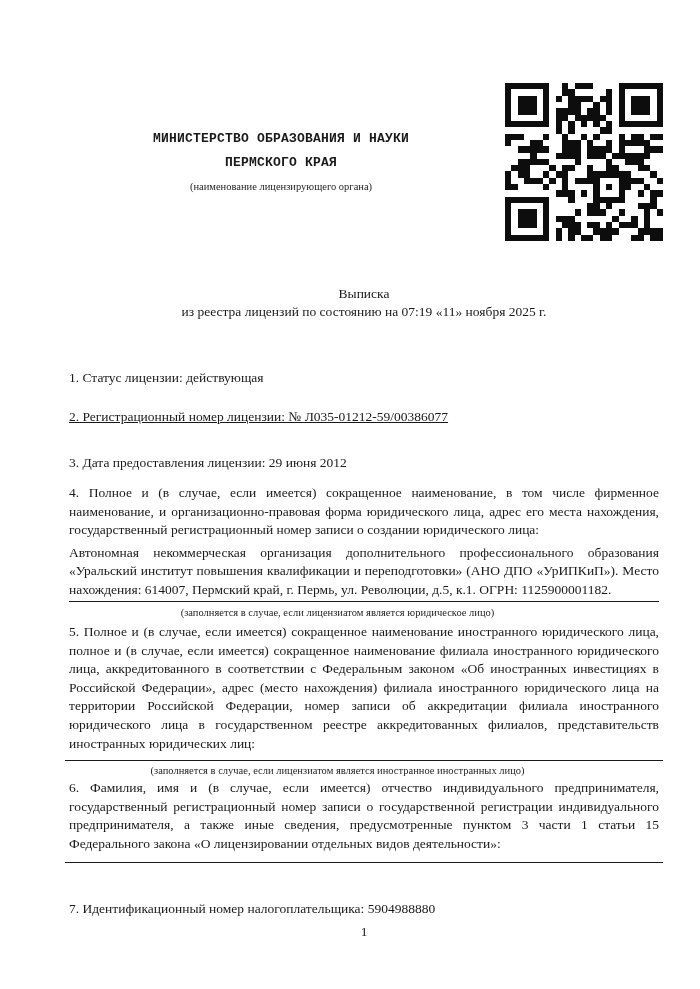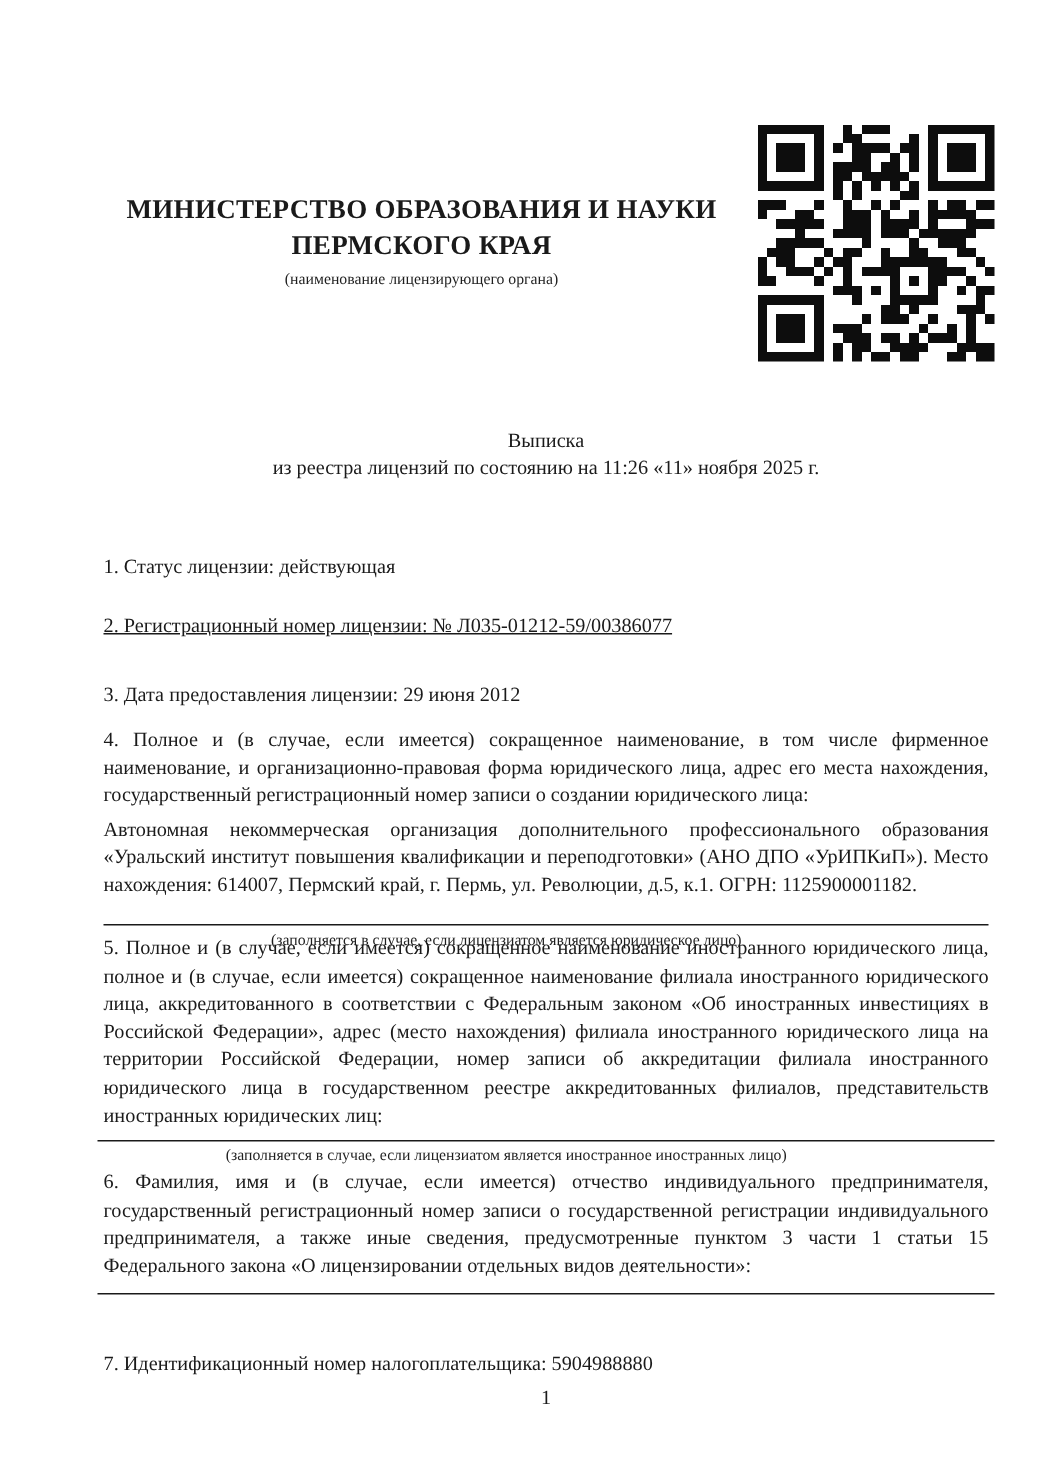--- a/index.html
+++ b/index.html
@@ -11,44 +11,45 @@
     position: relative;
     overflow: hidden;
   }
   .page { position: absolute; inset: 0; background: #fff; }
   .abs { position: absolute; left: 65px; width: 598px; }
 
   
   .header-block { top: 127px; width: 432px; text-align: center; }
   .ministry-line {
     font-weight: bold;
-    font-size: 18px;
+    font-size: 13px;
     line-height: 24px;
     letter-spacing: .2px;
+    font-family: Liberation Mono, monospace;
   }
   .small-caption {
     font-size: 10.5px;
     line-height: 13px;
     color: #1f1f1f;
   }
   .header-block .small-caption { margin-top: 5px; }
 
   
   .qr-box { position: absolute; left: 505px; top: 83px; width: 158px; height: 158px; }
   .qr-box svg { width: 100%; height: 100%; shape-rendering: crispEdges; }
   .qr-box svg rect { fill: #0d0d0d; }
 
   
   .title-block { top: 285px; text-align: center; font-size: 13.5px; line-height: 18px; }
 
   
   .item { font-size: 13.5px; line-height: 18.6px; }
   .item p { margin: 4px; }
   .just { text-align: justify; }
-  .answer-underlined { border-bottom: 1.8px solid #1a1a1a; padding-bottom: 16px; }
+  .answer-underlined { border-bottom: 1.8px solid #1a1a1a; padding-bottom: 1px; }
   .blank-rule { border: 0; border-top: 1.8px solid #1a1a1a; margin: 7px 0 0 0; }
   .cap-wrap { width: 545px; text-align: center; margin-top: 3px; }
 
   .sec-1 { top: 365px; }
   .sec-2 { top: 404px; text-decoration: underline; }
   .sec-3 { top: 450px; }
   .sec-4 { top: 480px; }
   .sec-4 .cap-wrap { margin-top: 2px; }
   .sec-5 { top: 619px; }
   .sec-6 { top: 775px; }
@@ -388,21 +389,21 @@
         <rect x="16" y="24" width="1" height="1"></rect>
         <rect x="20" y="24" width="1" height="1"></rect>
         <rect x="21" y="24" width="1" height="1"></rect>
         <rect x="23" y="24" width="1" height="1"></rect>
         <rect x="24" y="24" width="1" height="1"></rect>
       </svg>
   </div>
 
   <div class="abs title-block">
     <div>Выписка</div>
-    <div>из реестра лицензий по состоянию на 11:26 «11» ноября 2025 г.</div>
+    <div>из реестра лицензий по состоянию на 07:19 «11» ноября 2025 г.</div>
   </div>
 
   <div class="abs item sec-1">
     <p>1. Статус лицензии: действующая</p>
   </div>
 
   <div class="abs item sec-2">
     <p>2. Регистрационный номер лицензии: № Л035-01212-59/00386077</p>
   </div>
 

